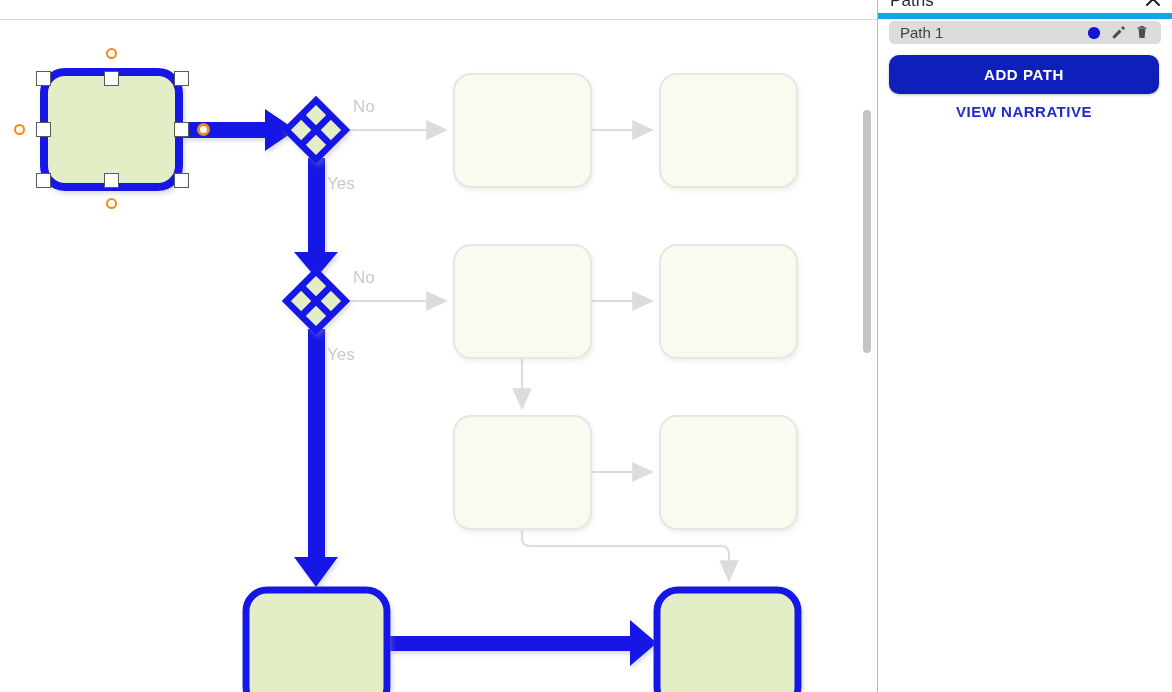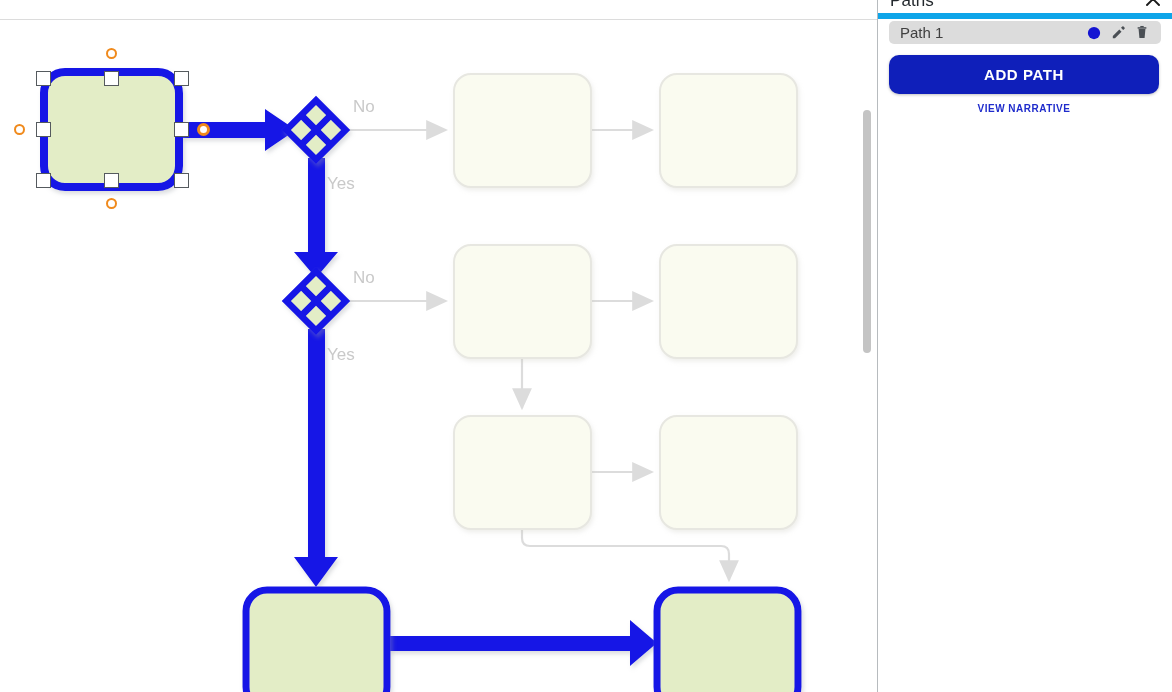--- a/index.html
+++ b/index.html
@@ -73,21 +73,21 @@
   }
   #add-path-button{
     position:absolute;left:889px;top:55px;width:270px;height:39px;
     background:#0f1fba;border:none;border-radius:10px;
     color:#ffffff;font-size:15px;font-weight:bold;letter-spacing:.6px;
     font-family:"Liberation Sans", sans-serif;cursor:pointer;
     box-shadow:0 1px 3px rgba(0,0,0,.25);
   }
   #view-narrative-link{
     position:absolute;left:889px;top:103px;width:270px;
-    text-align:center;font-size:10px;font-weight:bold;letter-spacing:.5px;
+    text-align:center;font-size:15px;font-weight:bold;letter-spacing:.5px;
     color:#1f2ccc;cursor:pointer;
   }
   .edge-label{
     font-family:"Liberation Sans", sans-serif;font-size:17px;fill:#c9c9c9;
   }
 </style>
 </head>
 <body>
 
 <div id="canvas-area">

